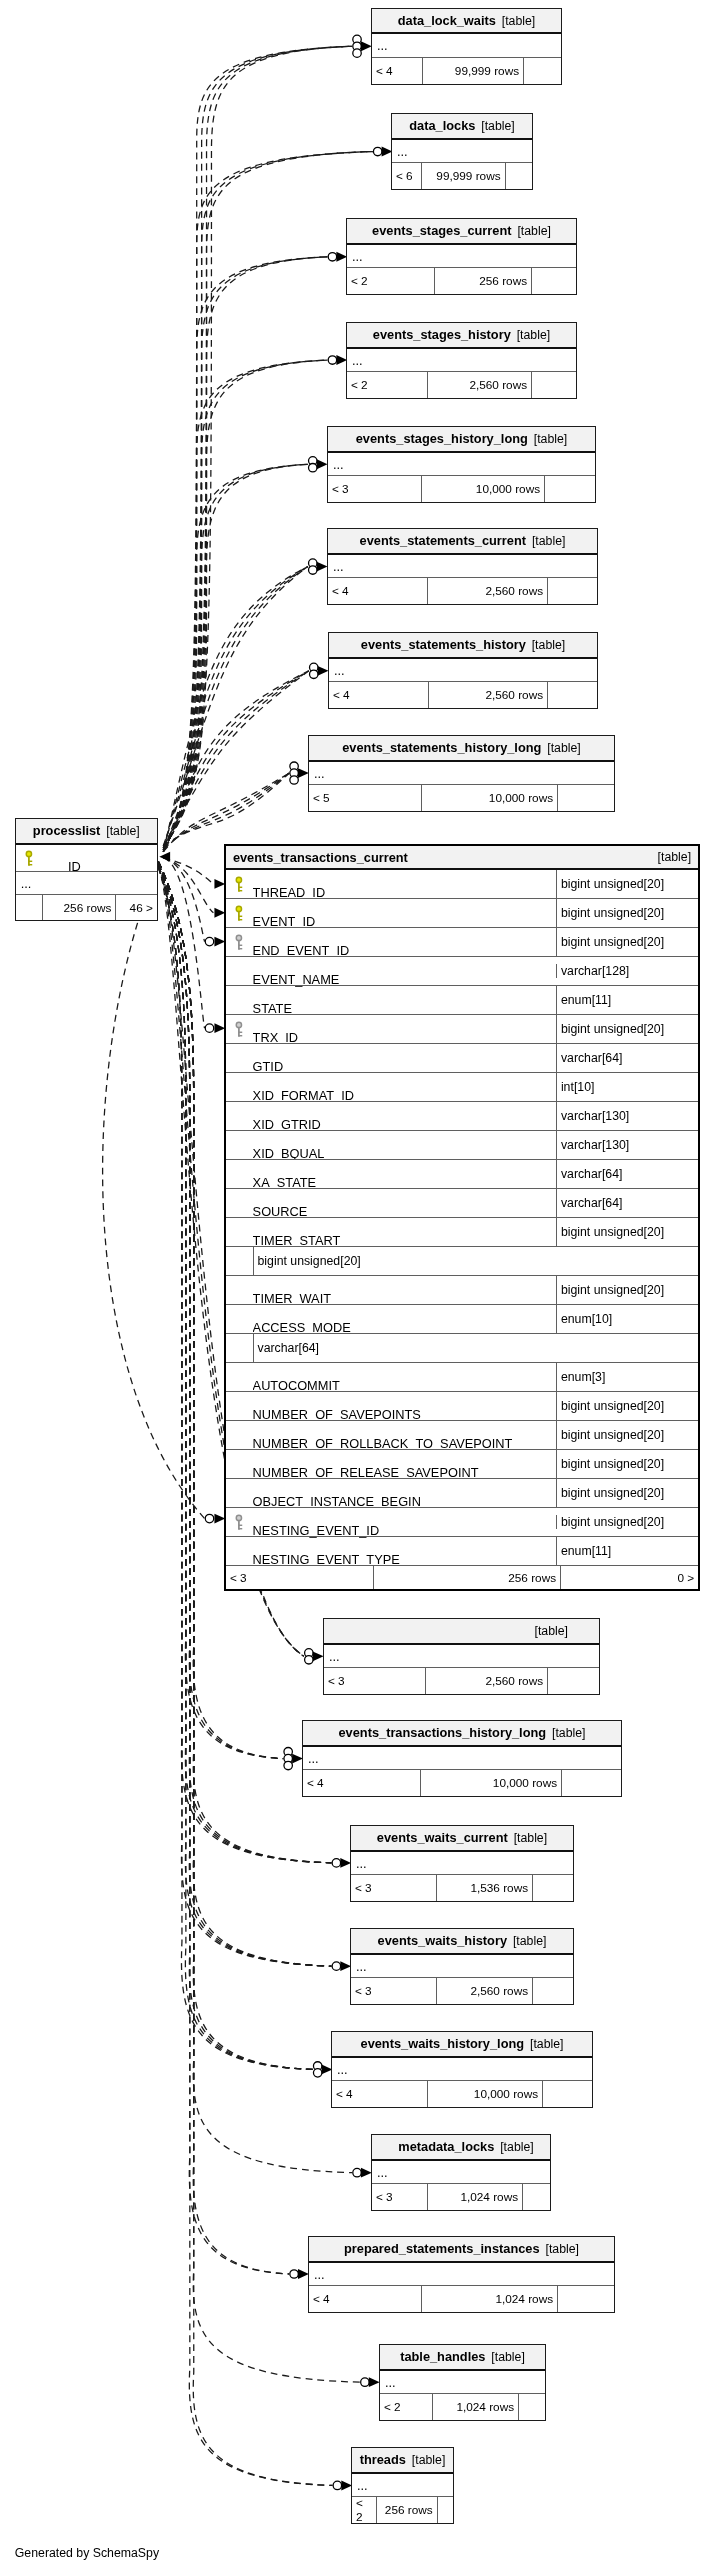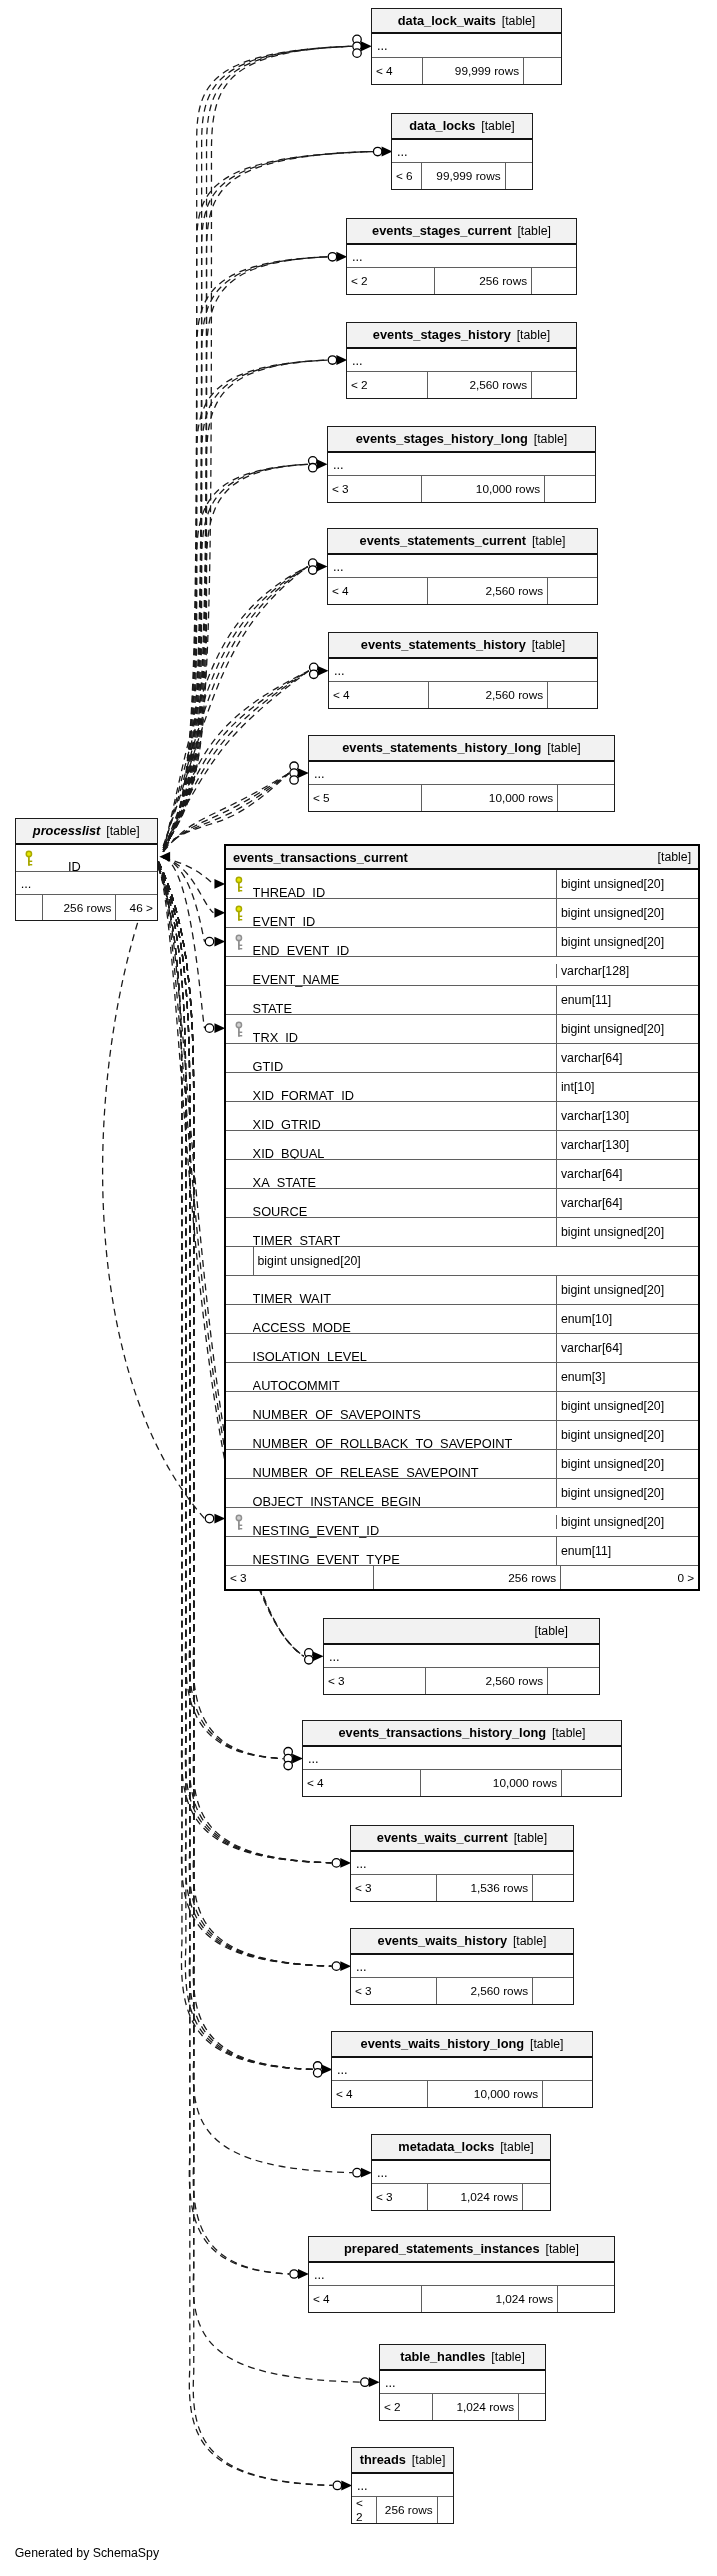--- a/index.html
+++ b/index.html
@@ -351,21 +351,21 @@
       </div>
       <div class="t-mid">...</div>
       <div class="t-foot" style="height: 25.6px;">
         <div class="fc div" style="width: 24.6px;">&lt; 2</div>
         <div class="fc div right" style="width: 61px;">256 rows</div>
         <div class="fc right" style="flex: 1 1 0%;"></div>
       </div>
     </div>
     <div class="tbox" style="left: 14.8px; top: 818px; width: 143px; height: 103px;">
       <div class="t-title" style="height: 25.6px;">
-        <div style="display: inline; font-style: italic;">processlist</div>
+        <div style="display: inline;">processlist</div>
         <div class="t-tag" style="display: inline;">[table]</div>
       </div>
       <div class="col-row" style="height: 27.5px;">
         <div class="key-slot">
           <svg width="9.8" height="16.7" viewBox="0 0 10 17">
             <circle cx="5" cy="4" r="2.7" fill="#e6e600" stroke="#a8a800" stroke-width="1.5"></circle>
             <line x1="5" y1="6.5" x2="5" y2="16" stroke="#a8a800" stroke-width="1.8"></line>
             <line x1="5" y1="11.5" x2="8.4" y2="11.5" stroke="#a8a800" stroke-width="1.5"></line>
             <line x1="5" y1="15" x2="8.4" y2="15" stroke="#a8a800" stroke-width="1.5"></line>
           </svg>
@@ -486,21 +486,20 @@
         <div class="col-name">TIMER_WAIT</div>
         <div class="col-type">bigint unsigned[20]</div>
       </div>
       <div class="col-row" style="height: 29px; flex: 0 0 auto;">
         <div class="key-slot"></div>
         <div class="col-name">ACCESS_MODE</div>
         <div class="col-type">enum[10]</div>
       </div>
       <div class="col-row" style="height: 29px; flex: 0 0 auto;">
         <div class="key-slot"></div>
-        <div class="col-name">ISOLATION_LEVEL</div>
         <div class="col-type">varchar[64]</div>
       </div>
       <div class="col-row" style="height: 29px; flex: 0 0 auto;">
         <div class="key-slot"></div>
         <div class="col-name">AUTOCOMMIT</div>
         <div class="col-type">enum[3]</div>
       </div>
       <div class="col-row" style="height: 29px; flex: 0 0 auto;">
         <div class="key-slot"></div>
         <div class="col-name">NUMBER_OF_SAVEPOINTS</div>

